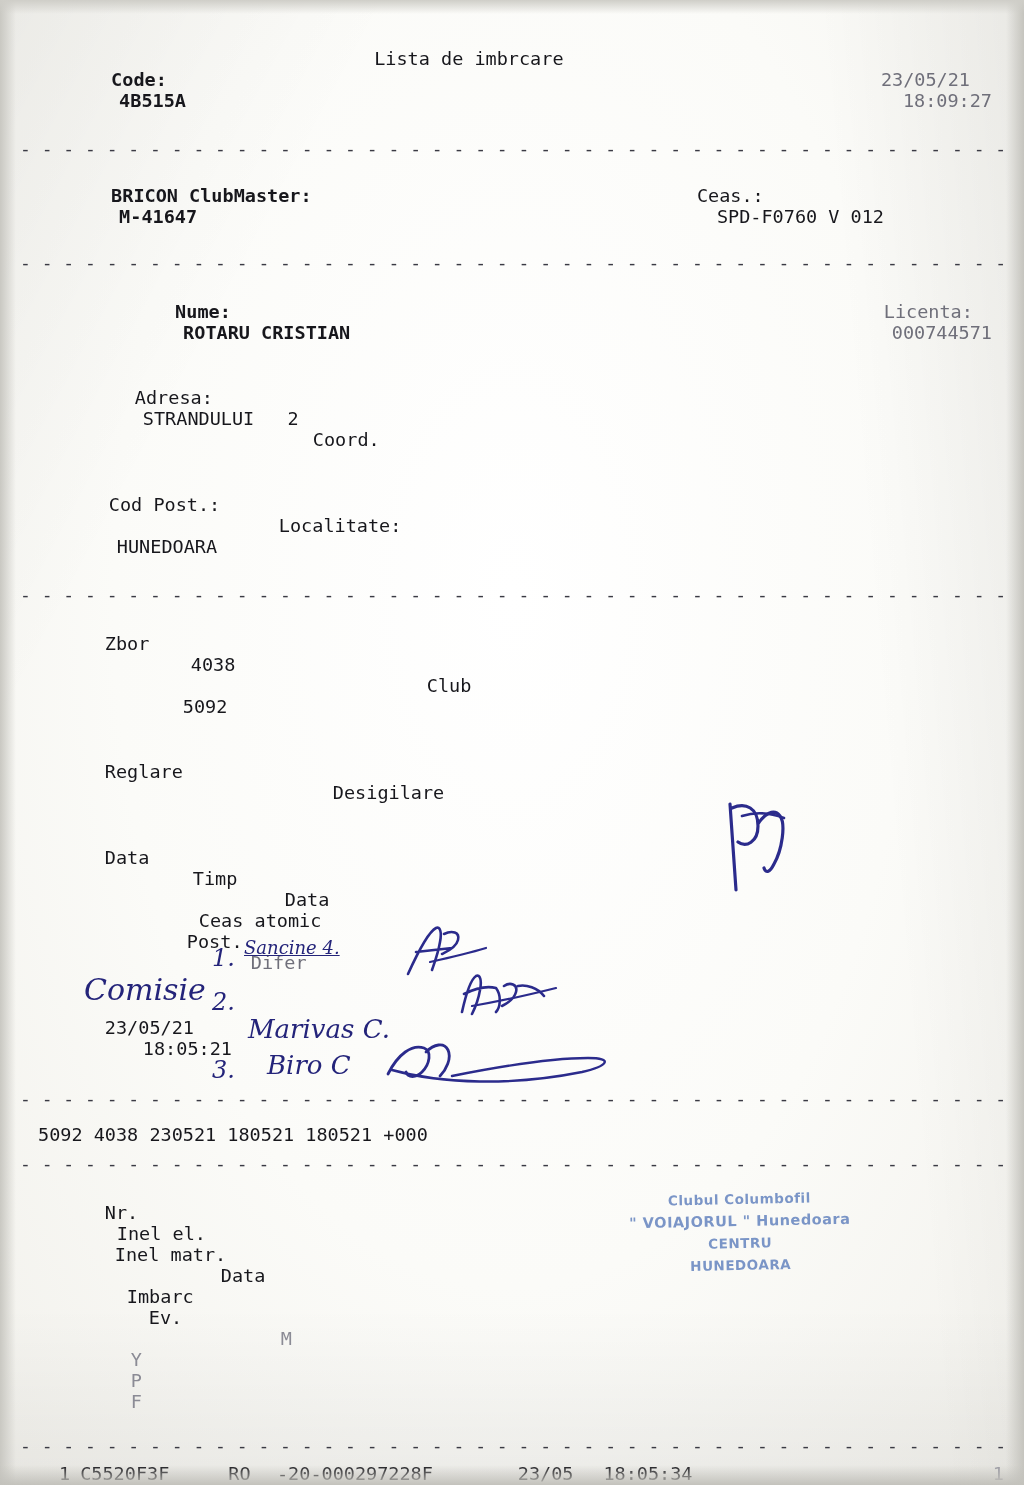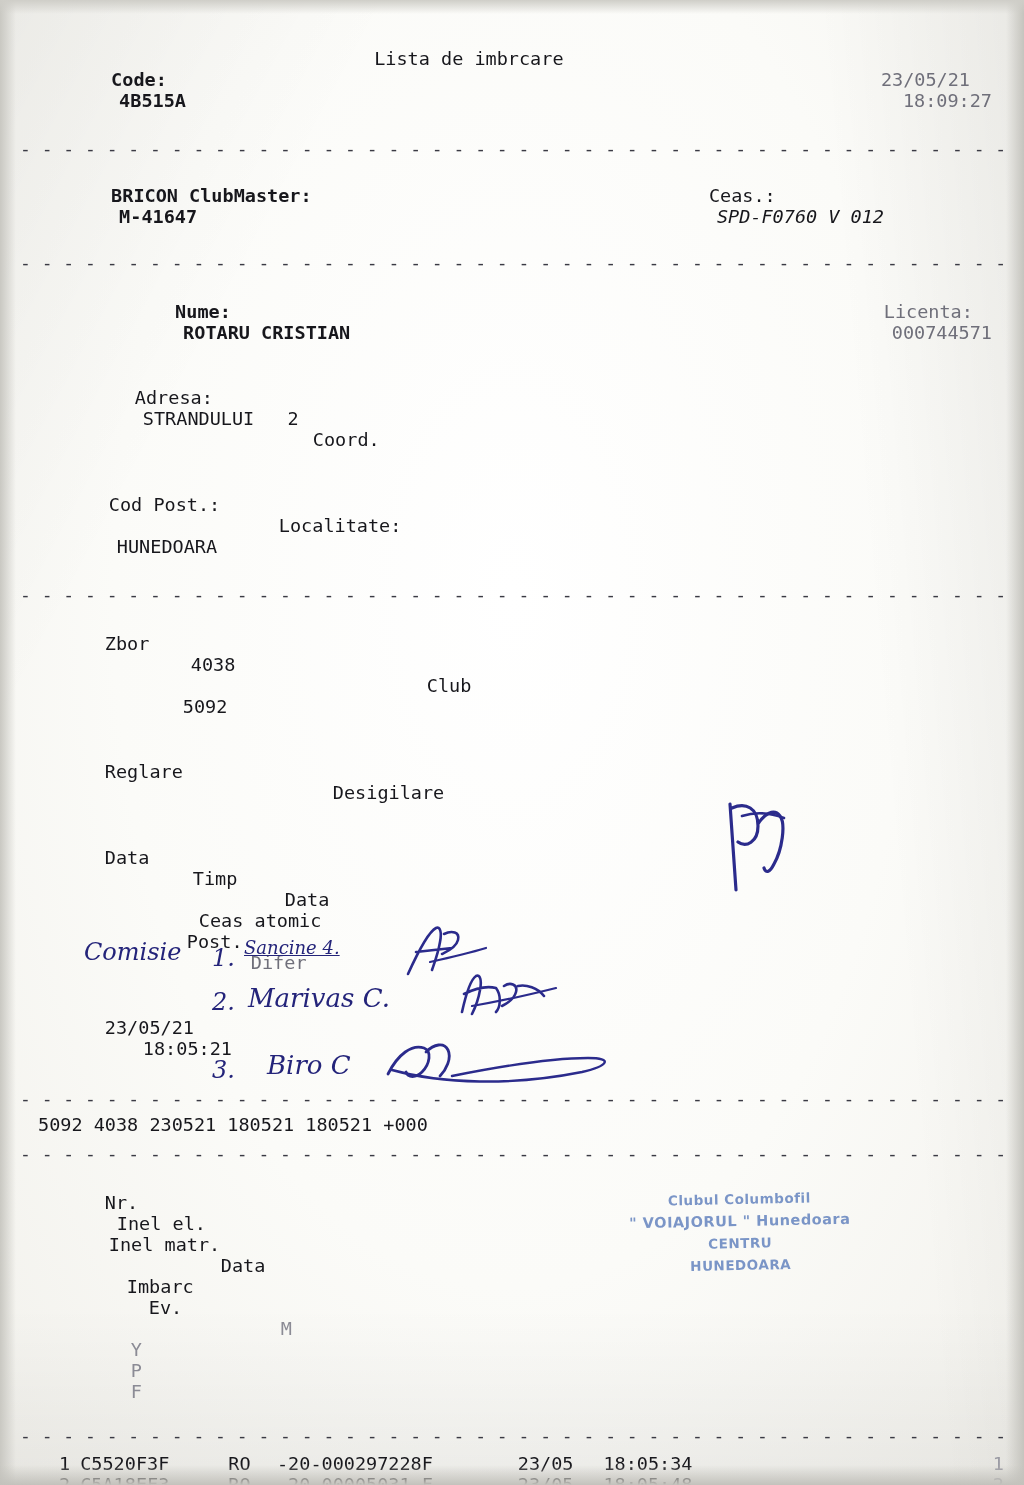--- a/index.html
+++ b/index.html
@@ -124,21 +124,21 @@
 
     <div class="hr-dash" style="margin-top:10px;">- - - - - - - - - - - - - - - - - - - - - - - - - - - - - - - - - - - - - - - - - - - - - - - - - - - - - - - - - - - - - - - - - - - - -</div>
 
     <div class="row header-line" style="padding:6px 120px 0 2px;">
       <div class="left">
         <span>BRICON ClubMaster:</span>
         <span style="margin-left:8px;">M-41647</span>
       </div>
       <div class="right">
         <span>Ceas.:</span>
-        <span style="margin-left:8px;font-style:italic;">SPD-F0760 V 012</span>
+        <span style="margin-left:20px;">SPD-F0760 V 012</span>
       </div>
     </div>
 
     <div class="hr-dash" style="margin-top:8px;">- - - - - - - - - - - - - - - - - - - - - - - - - - - - - - - - - - - - - - - - - - - - - - - - - - - - - - - - - - - - - - - - - - - - -</div>
 
     <div class="row header-line" style="padding:8px 12px 0 0;">
       <div class="left indent1">
         <span>Nume:</span>
         <span style="margin-left:8px;">ROTARU CRISTIAN</span>
       </div>
@@ -183,28 +183,28 @@
       <span class="faint" style="margin-left:146px;">Difer</span>
     </div>
 
     <div class="row" style="padding-left:18px; margin-top:2px;">
       <span>23/05/21</span>
       <span style="margin-left:38px;">18:05:21</span>
     </div>
 
     <div class="hr-dash" style="margin-top:12px;">- - - - - - - - - - - - - - - - - - - - - - - - - - - - - - - - - - - - - - - - - - - - - - - - - - - - - - - - - - - - - - - - - - - - -</div>
 
-    <div class="row" style="padding-left:18px; margin-top:6px;">5092 4038 230521 180521 180521 +000</div>
+    <div class="row" style="padding-left:18px; margin-top:16px;">5092 4038 230521 180521 180521 +000</div>
 
     <div class="hr-dash" style="margin-top:12px;">- - - - - - - - - - - - - - - - - - - - - - - - - - - - - - - - - - - - - - - - - - - - - - - - - - - - - - - - - - - - - - - - - - - - -</div>
 
     <div class="row" style="padding-left:18px; margin-top:8px; position:relative;">
       <span>Nr.</span>
       <span style="margin-left:12px;">Inel el.</span>
-      <span style="margin-left:4px;">Inel matr.</span>
+      <span style="margin-left:10px;">Inel matr.</span>
       <span style="margin-left:116px;">Data</span>
       <span style="margin-left:22px;">Imbarc</span>
       <span style="margin-left:44px;">Ev.</span>
       <span class="faintest" style="margin-left:176px;">M</span>
       <span class="faintest" style="margin-left:26px;">Y</span>
       <span class="faintest" style="margin-left:26px;">P</span>
       <span class="faintest" style="margin-left:26px;">F</span>
     </div>
 
     <div class="hr-dash" style="margin-top:6px;">- - - - - - - - - - - - - - - - - - - - - - - - - - - - - - - - - - - - - - - - - - - - - - - - - - - - - - - - - - - - - - - - - - - - -</div>
@@ -235,31 +235,31 @@
     </table>
 
   </div>
 
   <svg class="hand" style="left:712px; top:786px; width:120px; height:120px;" viewBox="0 0 120 120">
     <path class="ink" stroke-width="3.2" d="M18,18 C20,45 22,72 24,104 M20,22 C34,16 46,22 46,40 C46,56 34,62 26,56 M46,38 C52,28 62,22 68,30 C74,38 70,64 62,78 C58,86 54,88 52,82"></path>
     <path class="ink" stroke-width="2.6" d="M30,30 C42,26 56,26 72,32"></path>
   </svg>
 
   <div>
-    <div class="hand" style="left:84px; top:938px; font-size:24px;">Comisie</div>
+    <div class="hand" style="left:84px; top:972px; font-size:30px;">Comisie</div>
 
     <div class="hand" style="left:212px; top:944px; font-size:24px;">1.</div>
     <div class="hand" style="left:244px; top:937px; font-size:18px;text-decoration:underline;">Sancine 4.</div>
     <svg class="hand" style="left:400px; top:918px; width:120px; height:70px;" viewBox="0 0 120 70">
       <path class="ink" stroke-width="2.6" d="M8,56 C18,34 28,14 36,10 C40,8 42,14 40,24 C38,36 34,46 32,52 M16,34 L52,30 M44,16 C52,12 60,14 58,22 C56,30 46,34 42,36"></path>
       <path class="ink" stroke-width="2.2" d="M30,44 C48,40 66,36 86,30"></path>
     </svg>
 
     <div class="hand" style="left:212px; top:988px; font-size:24px;">2.</div>
-    <div class="hand" style="left:248px; top:983px; font-size:26px;">Marivas C.</div>
+    <div class="hand" style="left:248px; top:1014px; font-size:26px;">Marivas C.</div>
     <svg class="hand" style="left:452px; top:962px; width:130px; height:70px;" viewBox="0 0 130 70">
       <path class="ink" stroke-width="2.6" d="M10,50 C14,32 18,18 24,14 C28,12 30,18 28,28 C26,40 22,48 20,52 M12,32 C24,26 36,24 44,26 M44,26 C50,34 48,46 44,50 M52,24 C58,20 66,22 64,30 C62,38 54,42 50,44 M66,24 C74,22 86,26 92,34"></path>
       <path class="ink" stroke-width="2.2" d="M20,44 C44,40 72,34 104,26"></path>
     </svg>
 
     <div class="hand" style="left:212px; top:1056px; font-size:24px;">3.</div>
     <div class="hand" style="left:252px; top:1050px; font-size:26px;margin-left:15px;">Biro C</div>
     <svg class="hand" style="left:372px; top:1030px; width:260px; height:70px;" viewBox="0 0 260 70">
       <path class="ink" stroke-width="2.8" d="M16,44 C26,24 40,14 52,18 C60,21 58,34 50,42 C44,48 36,48 34,42 M54,22 C62,14 72,12 76,20 C80,28 74,40 68,46"></path>
       <path class="ink" stroke-width="2.4" d="M20,40 C70,54 140,56 210,42 C236,36 242,28 216,28 C180,28 120,38 80,46"></path>

